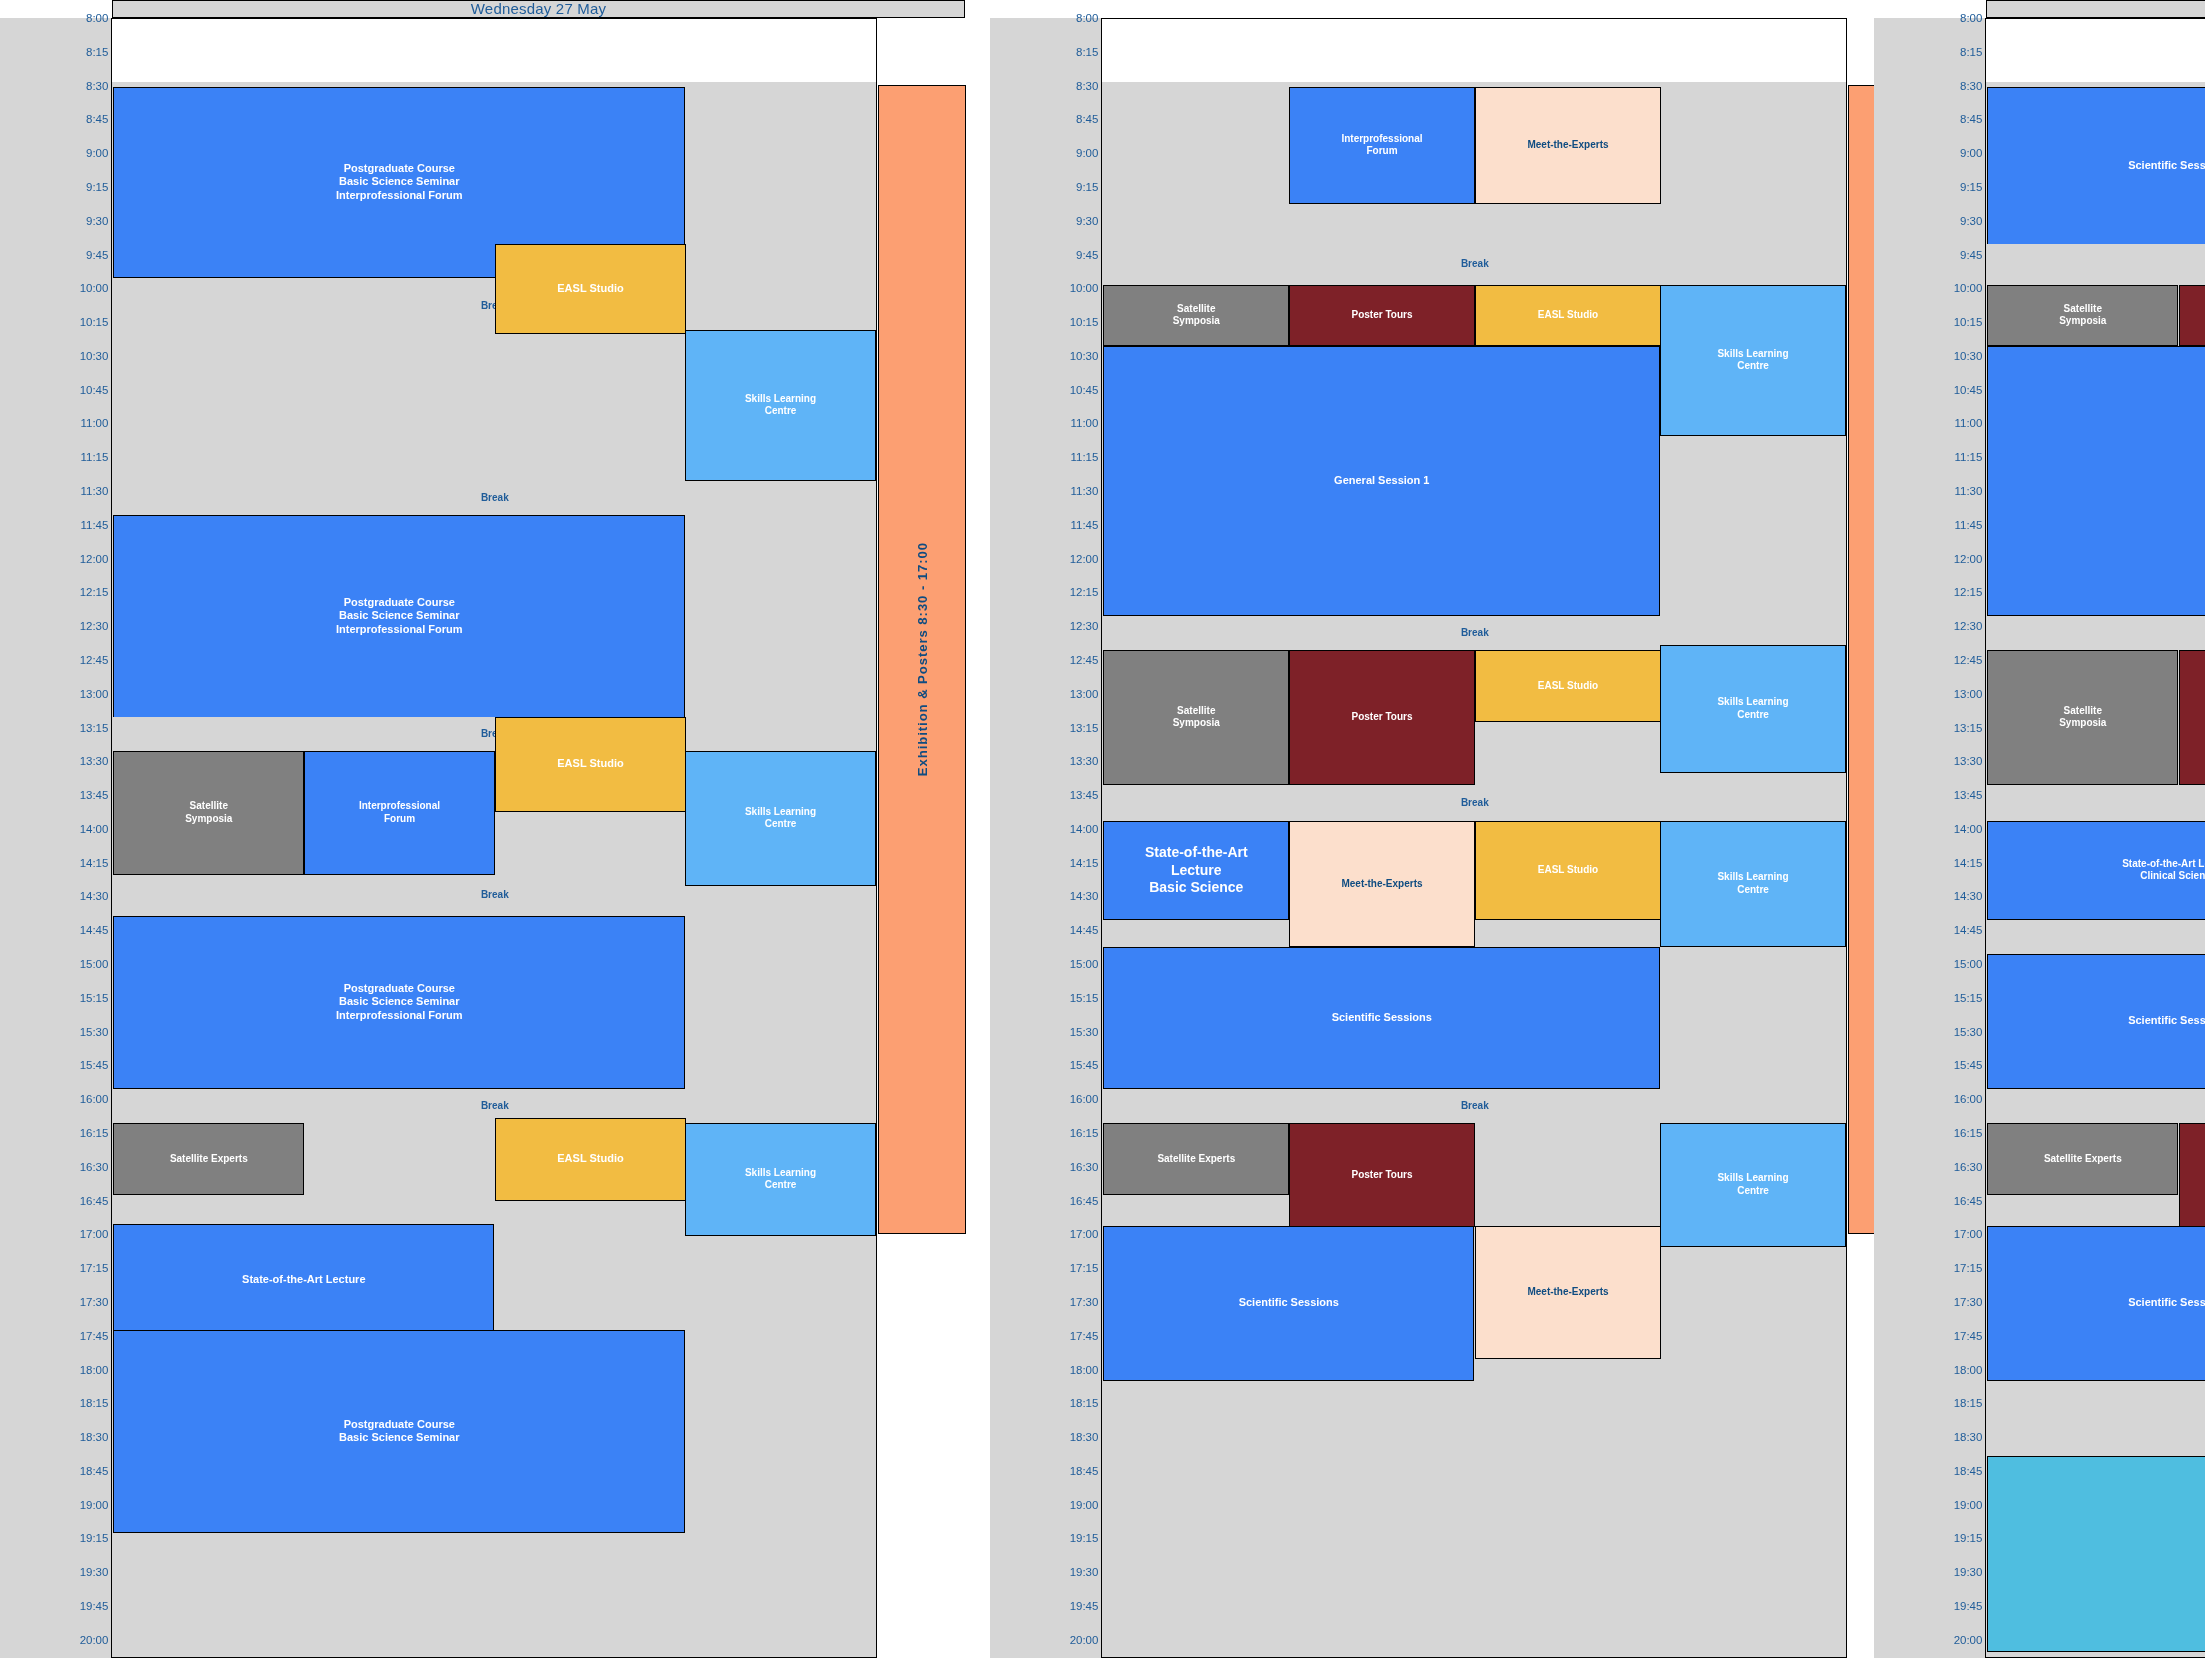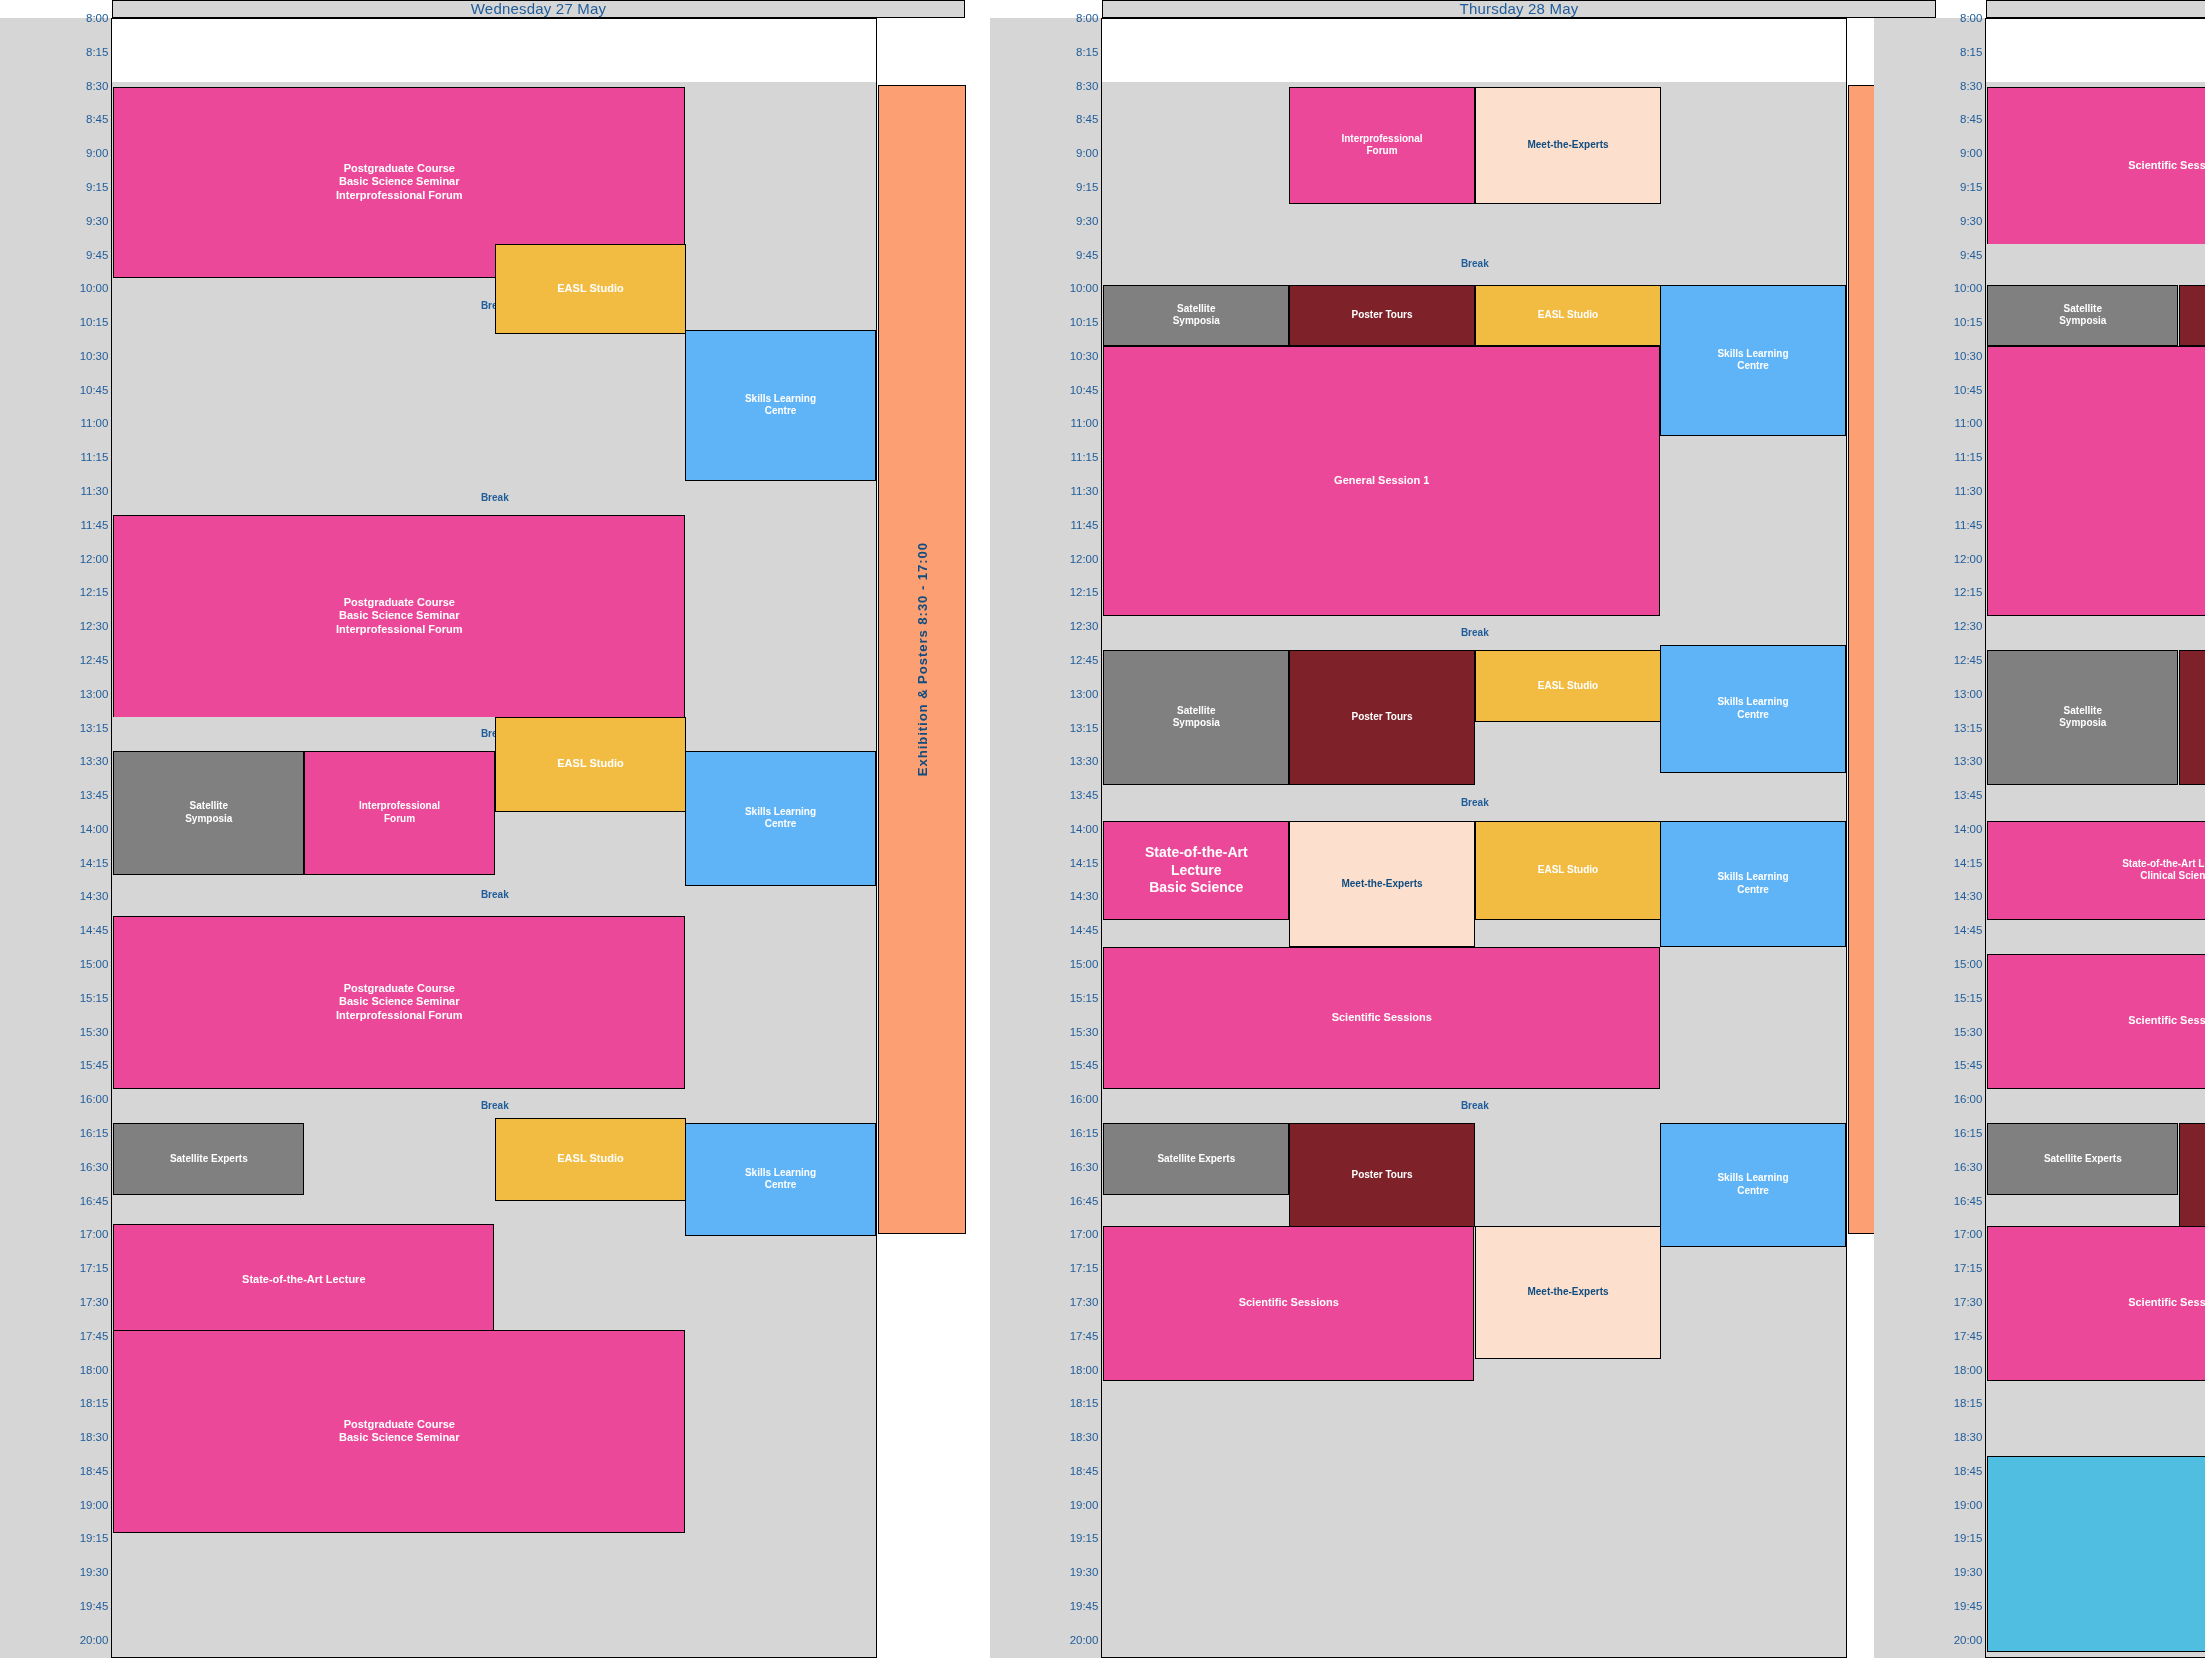--- a/index.html
+++ b/index.html
@@ -17,21 +17,21 @@
         transform:translateY(-50%);white-space:nowrap;}
   .grid{position:absolute;top:17.6px;box-sizing:border-box;background:#ffffff;
         border-top:1.3px solid #000;border-right:1.3px solid #000;border-bottom:1.3px solid #000;}
 
   .ev{position:absolute;box-sizing:border-box;border:1.3px solid #000;
       display:flex;align-items:center;justify-content:center;text-align:center;
       font-weight:bold;line-height:1.22;overflow:hidden;padding:0.9px 1.3px;}
   .ev span{display:block;width:100%;}
 
   
-  .c-navy  {background:#ec4899;color:#ffffff;}
+  .c-navy  {background:#3b82f6;color:#ffffff;}
   .c-cyan  {background:#4FBEE0;color:#ffffff;}
   .c-amber {background:#F2BC42;color:#ffffff;}
   .c-sky   {background:#5FB4F7;color:#ffffff;}
   .c-grey  {background:#808080;color:#ffffff;}
   .c-maroon{background:#7E2128;color:#ffffff;}
   .c-peach {background:#FCDFCC;color:#0F4C81;}
   .c-break {background:#d6d6d6;color:#1F5C99;border:none;}
 
   .vert{writing-mode:vertical-rl;transform:rotate(180deg);letter-spacing:0.9px;
         font-size:13.2px;font-weight:bold;}
@@ -155,21 +155,20 @@
         </div>
         <div class="ev c-sky f22" style="top: 1104px; height: 113px; left: 573px; width: 191px;">
           <span>Skills Learning<br>Centre</span>
         </div>
       </div>
       <div class="exhib" style="left: 878px; width: 88px; top: 85px; height: 1149px;">
         <div class="vert">Exhibition &amp; Posters 8:30 - 17:00</div>
       </div>
     </div>
     <div class="day" style="left: 990px; width: 970px;">
-      <div class="dayhead" style="left: 112px; width: 834px;">Thursday 28 May</div>
       <div class="timecol" style="left: 0px; width: 112px; height: 1640px;">
         <div class="tick" style="top: 0px;">8:00</div>
         <div class="tick" style="top: 34px;">8:15</div>
         <div class="tick" style="top: 68px;">8:30</div>
         <div class="tick" style="top: 101px;">8:45</div>
         <div class="tick" style="top: 135px;">9:00</div>
         <div class="tick" style="top: 169px;">9:15</div>
         <div class="tick" style="top: 203px;">9:30</div>
         <div class="tick" style="top: 237px;">9:45</div>
         <div class="tick" style="top: 270px;">10:00</div>

